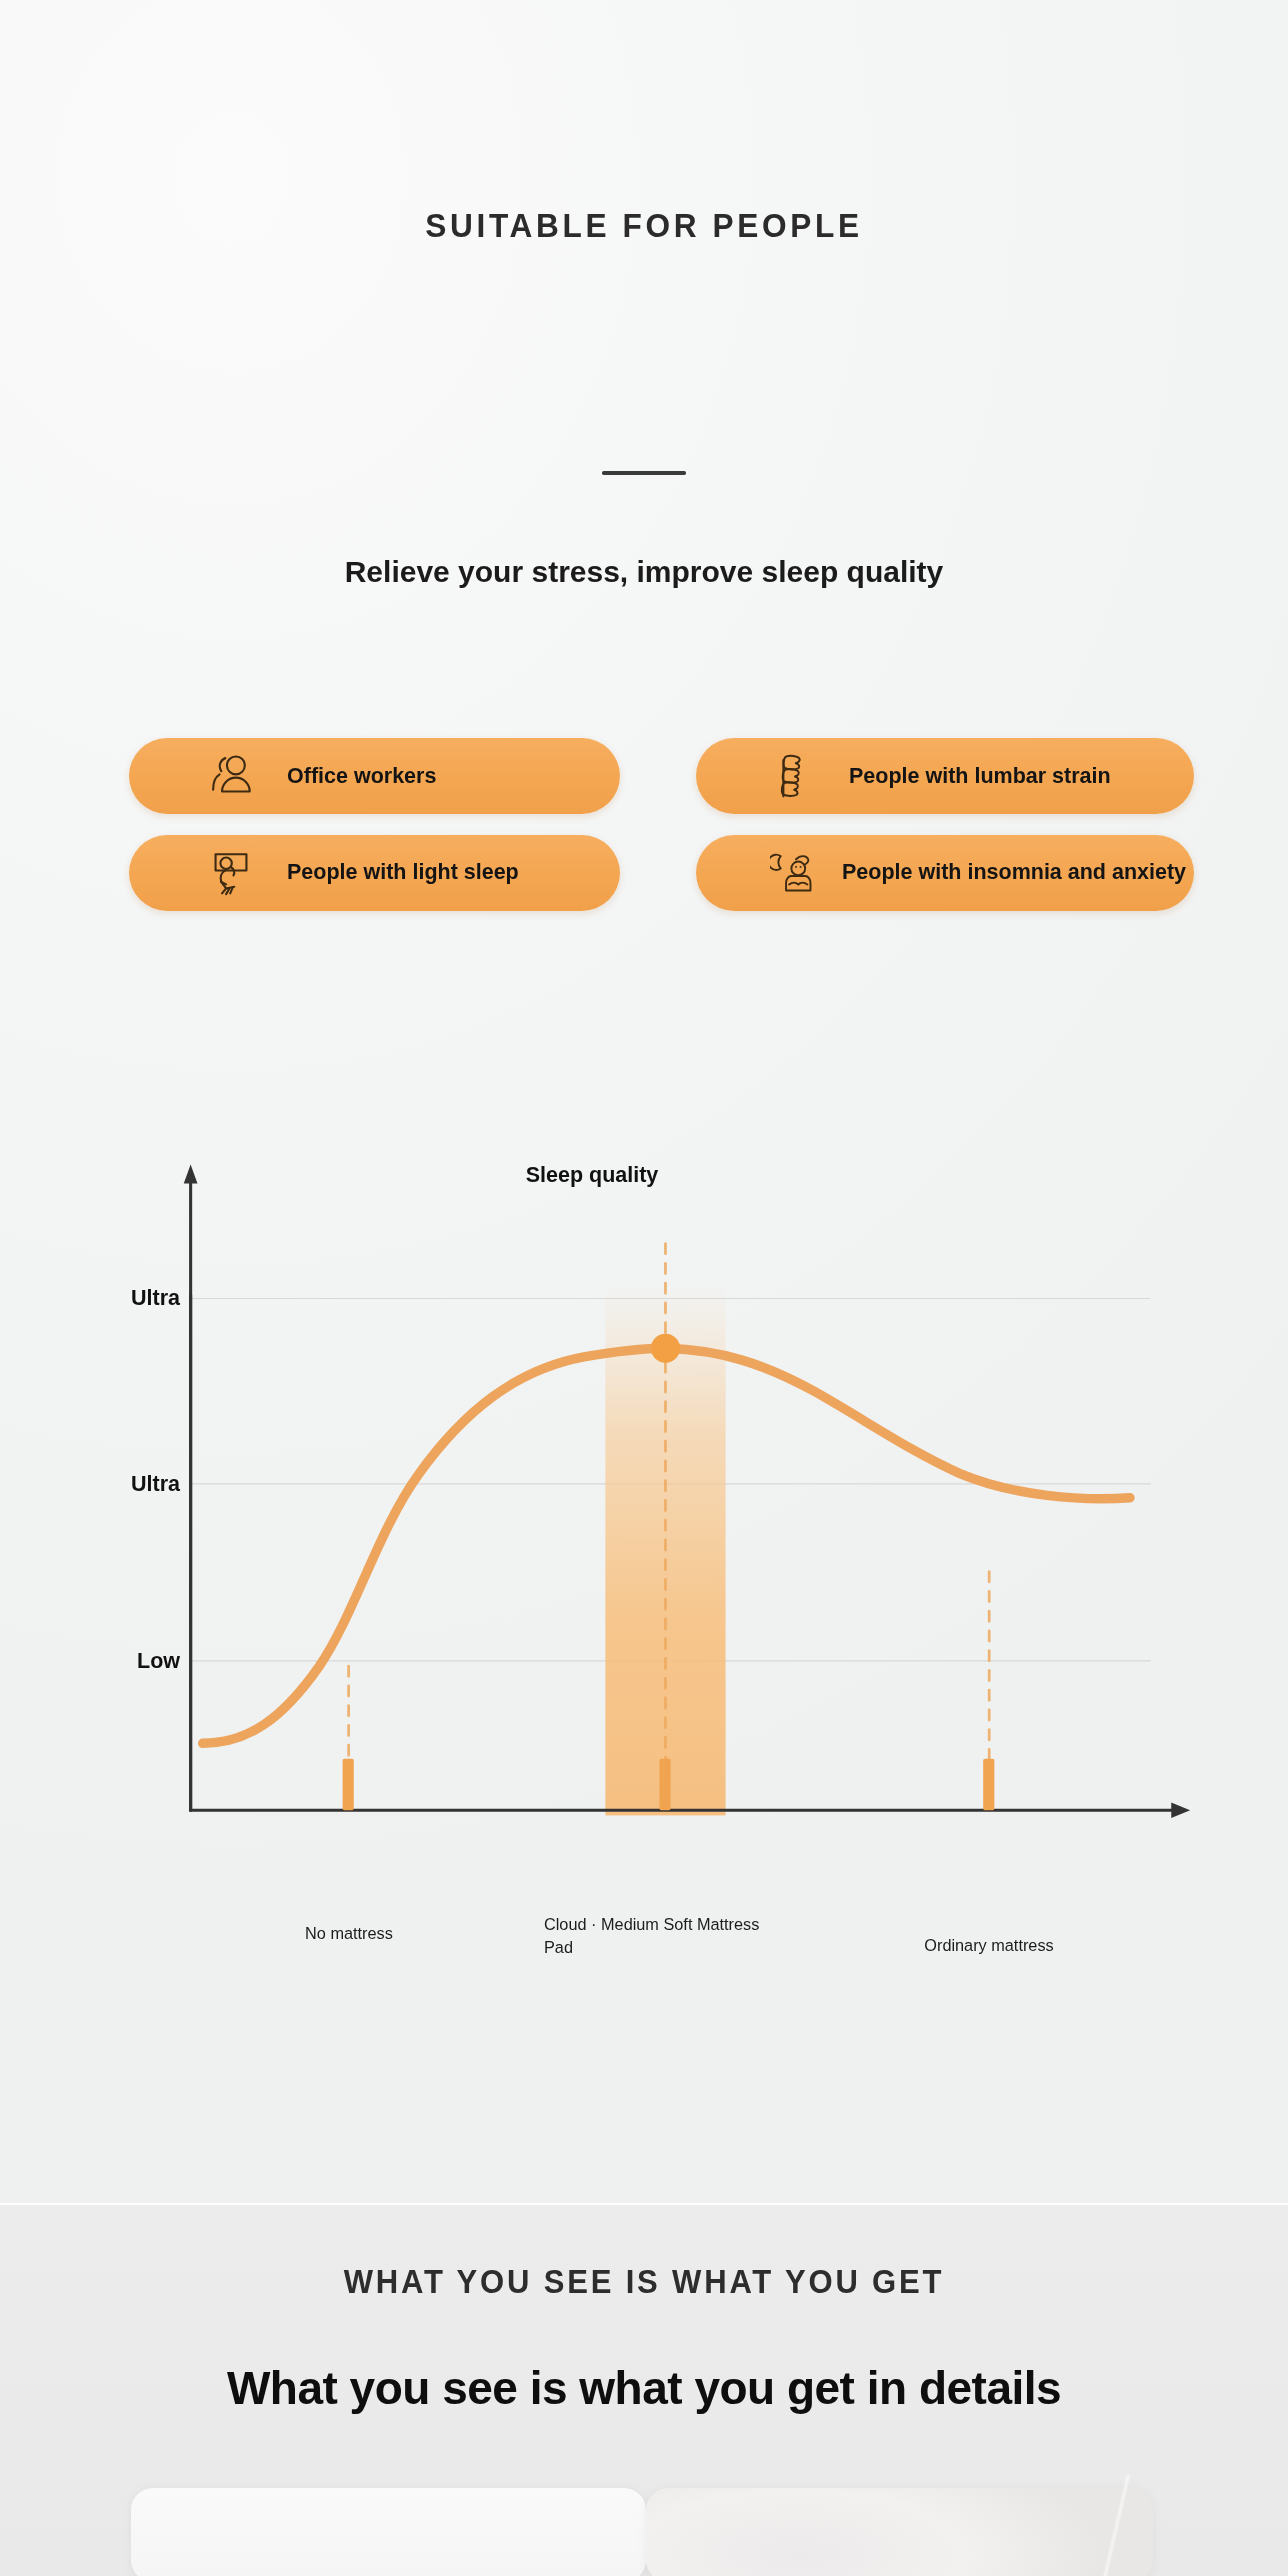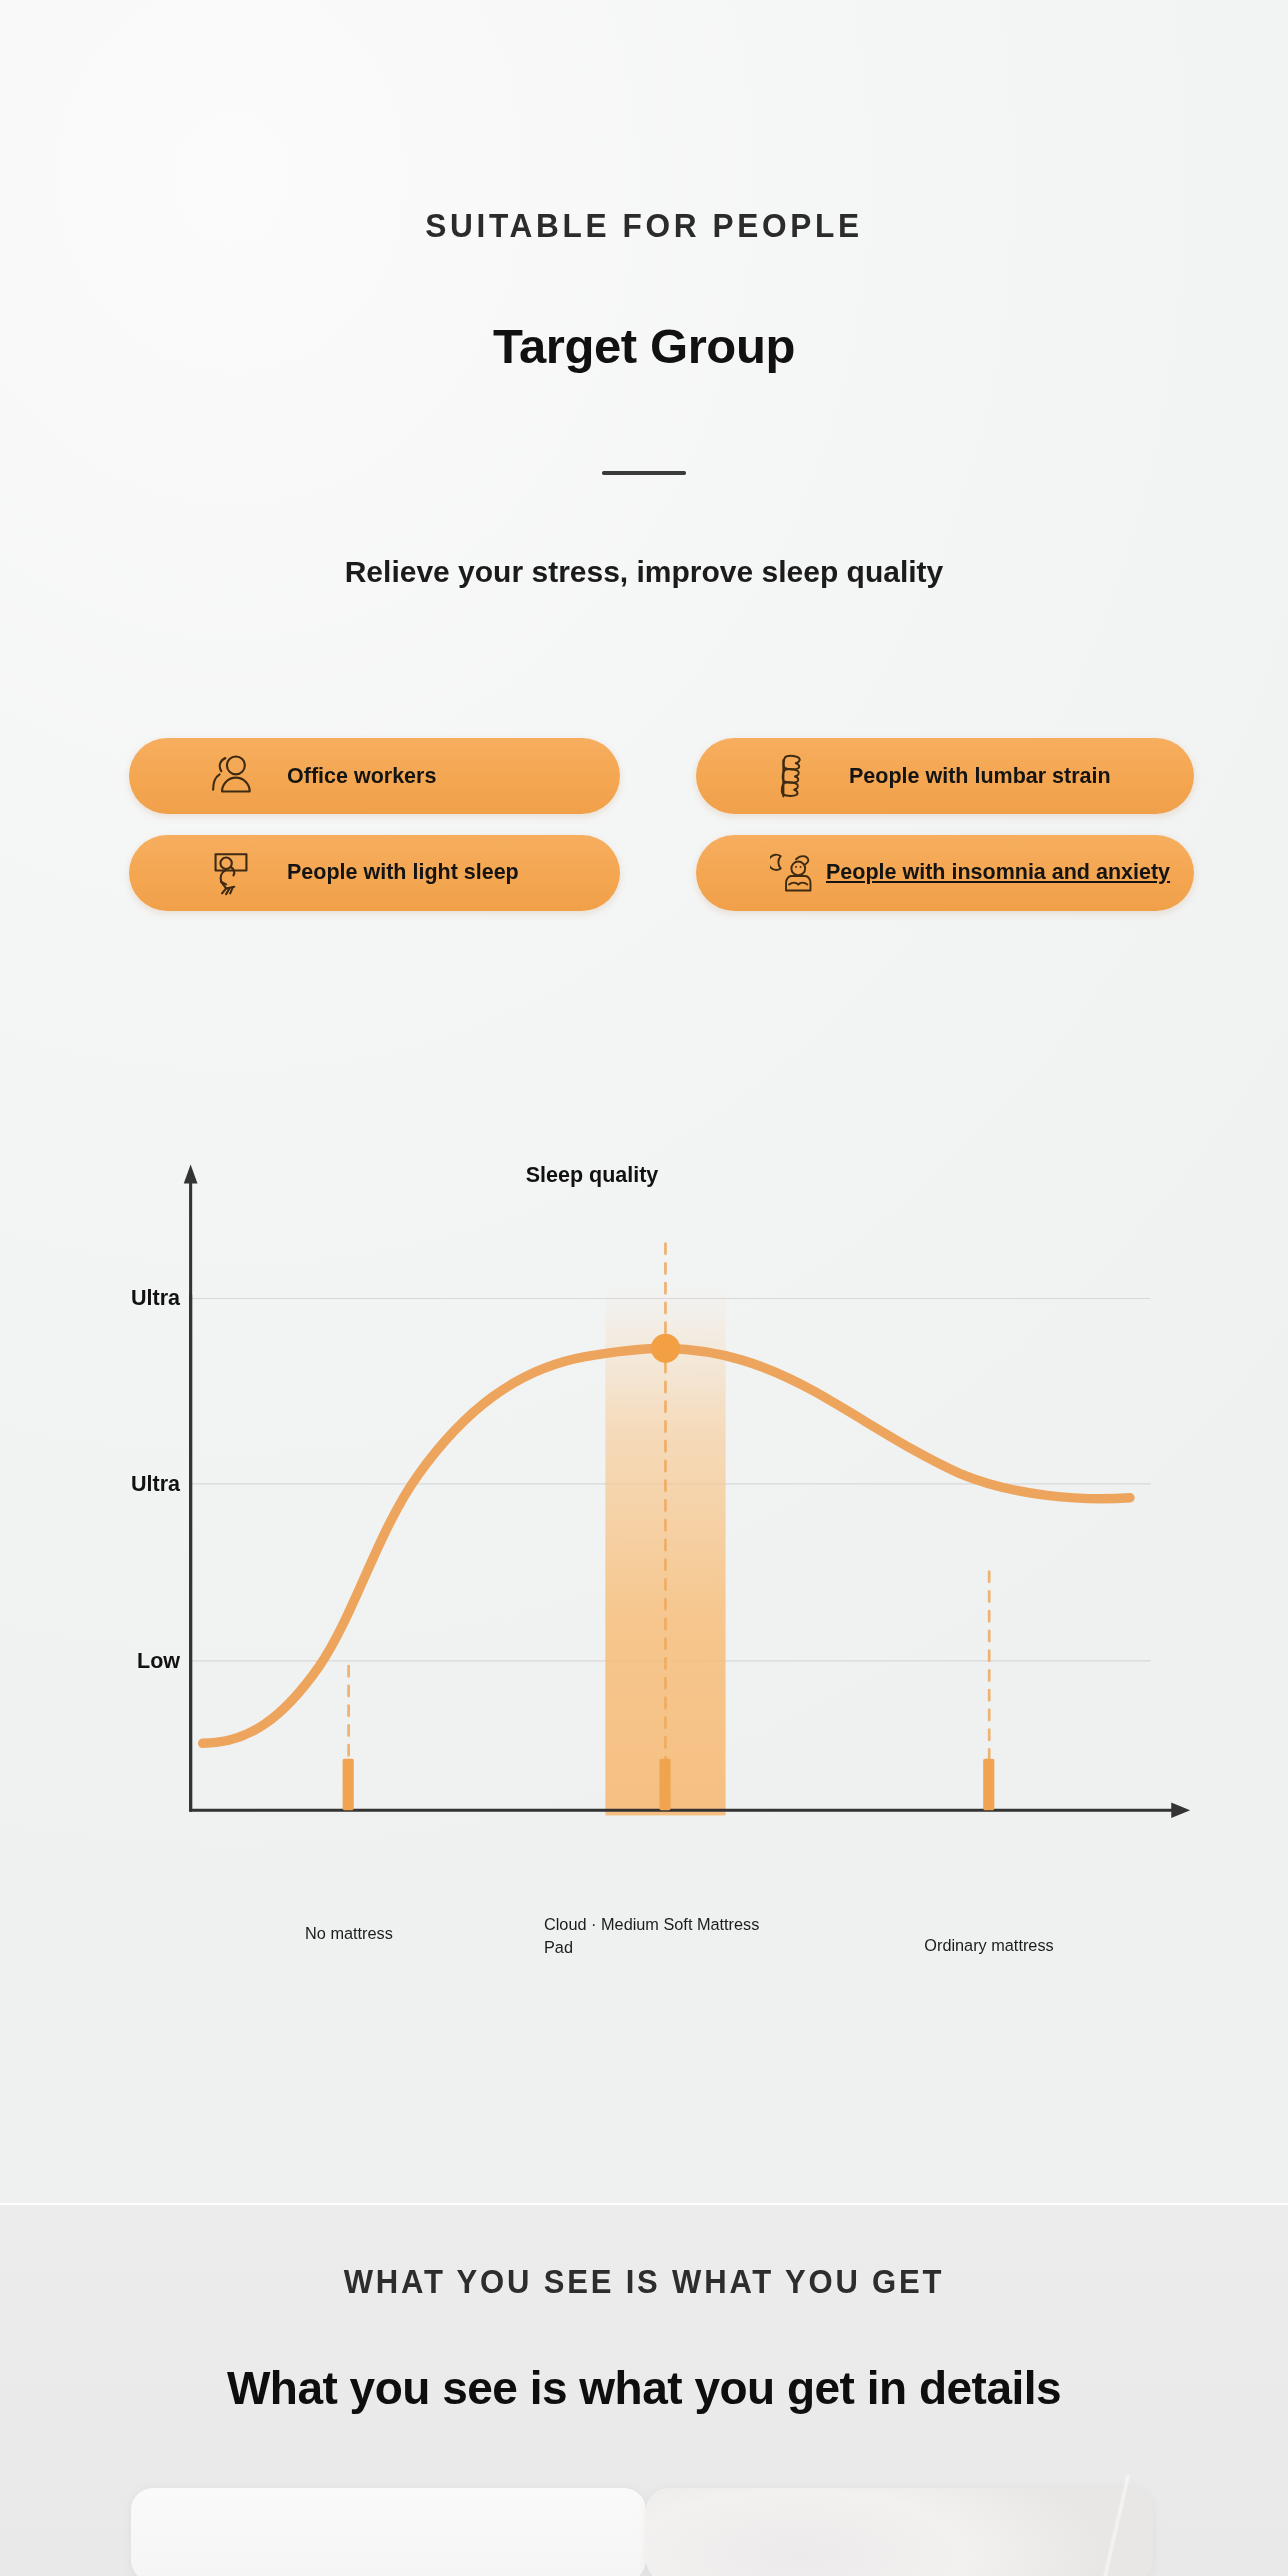--- a/index.html
+++ b/index.html
@@ -59,21 +59,21 @@
   .pill-r{ width:498px; }
   .pill .ic{
     width:55px; height:55px; margin-left:74px; flex:0 0 auto;
     display:flex; align-items:center; justify-content:center;
   }
   .pill.r1 .ic{ margin-left:69px; }
   .pill .lbl{
     font-size:21.5px; font-weight:bold; color:#141414;
     margin-left:29px; white-space:nowrap;
   }
-  .pill.r2 .lbl{ margin-left:1px; font-size:21.5px;text-decoration:underline; }
+  .pill.r2 .lbl{ margin-left:17px; font-size:21.5px; }
   .pill svg{ display:block; }
 
   
   .chart{
     position:absolute; left:0; top:1142px; width:1288px; height:799px;
   }
   .chart-title{
     position:absolute; left:592px; top:20.6px; transform:translateX(-50%);
     font-size:21.5px; font-weight:bold; color:#111; white-space:nowrap;
   }
@@ -128,21 +128,20 @@
     transform:rotate(13deg); filter:blur(0.9px);
   }
 </style>
 </head>
 <body>
 
 <div class="sec-target">
 
   <div class="eyebrow">SUITABLE FOR PEOPLE</div>
 
-  <h1 class="page-title">Target Group</h1>
 
   <div class="divider"></div>
 
   <div class="tagline">Relieve your stress, improve sleep quality</div>
 
   <div class="pill-grid">
 
     <div class="pill-row">
 
       <div class="pill pill-l">

